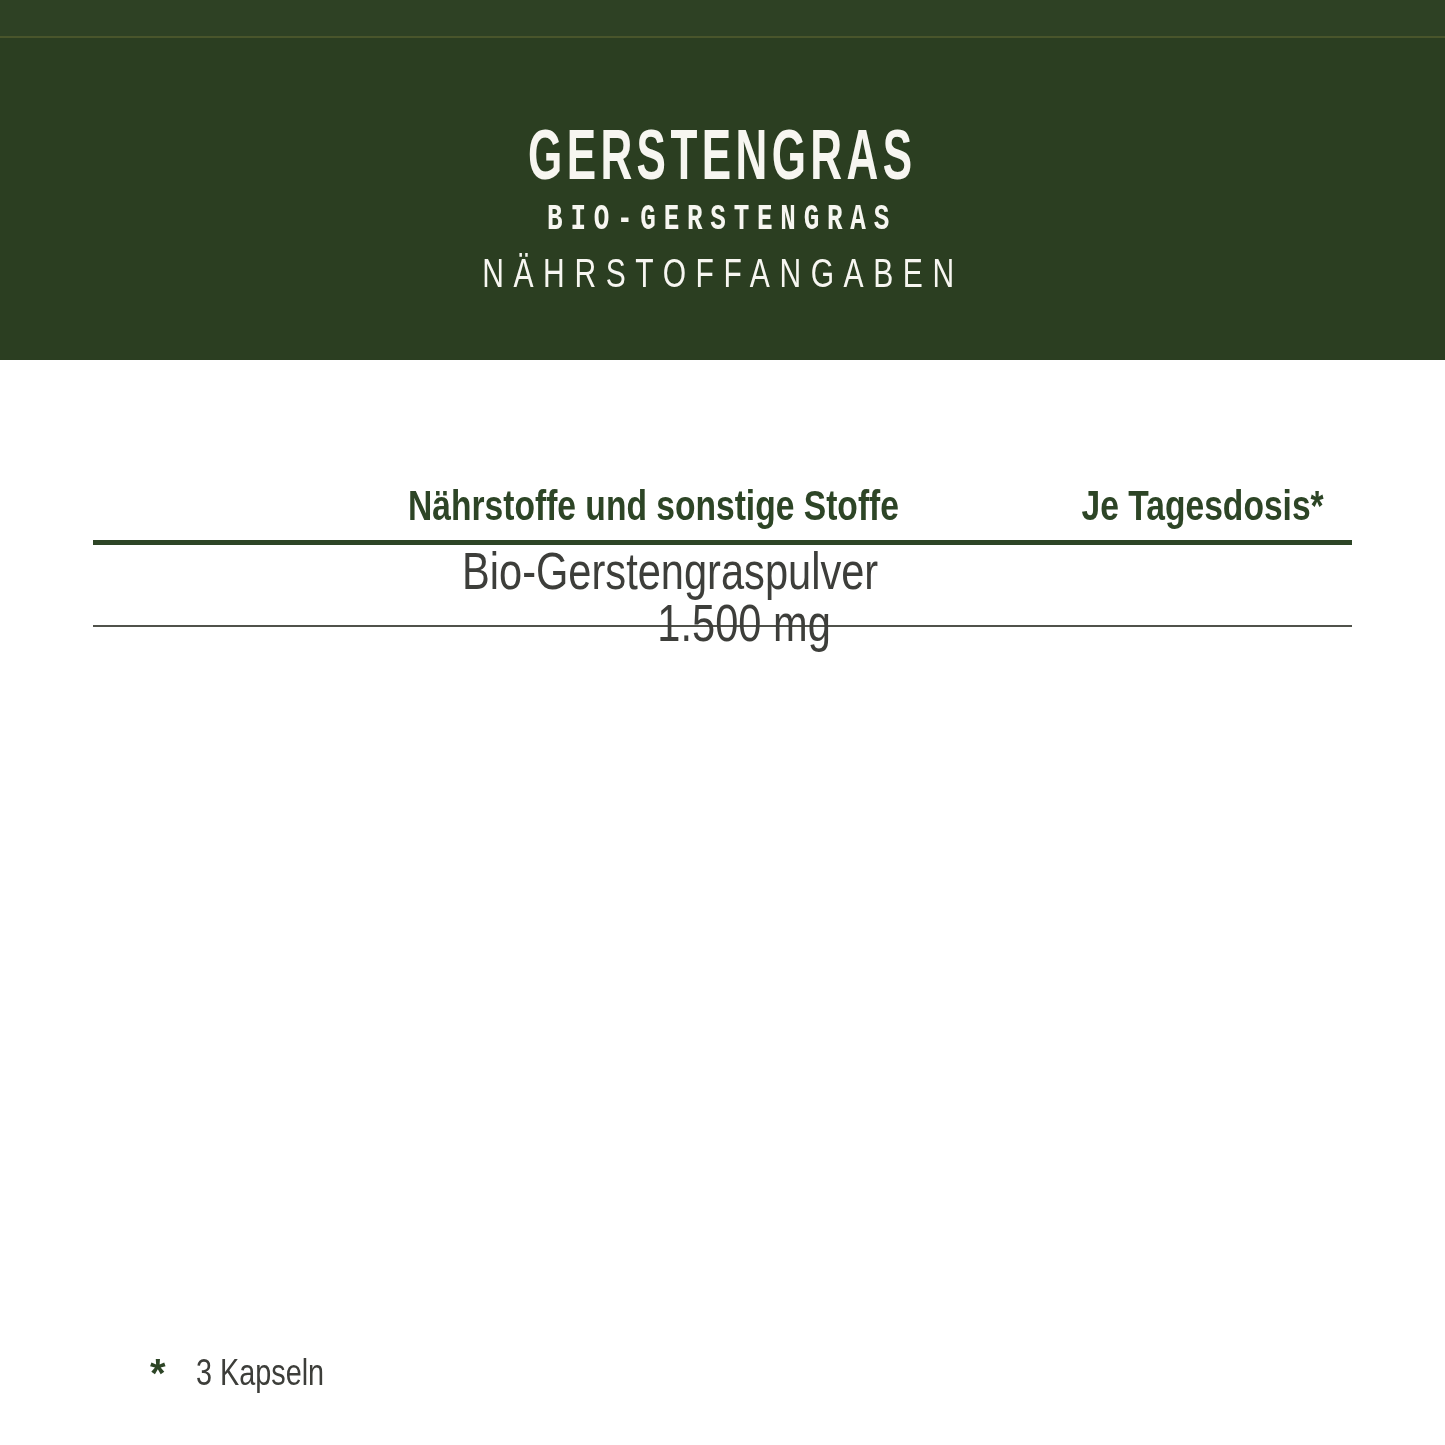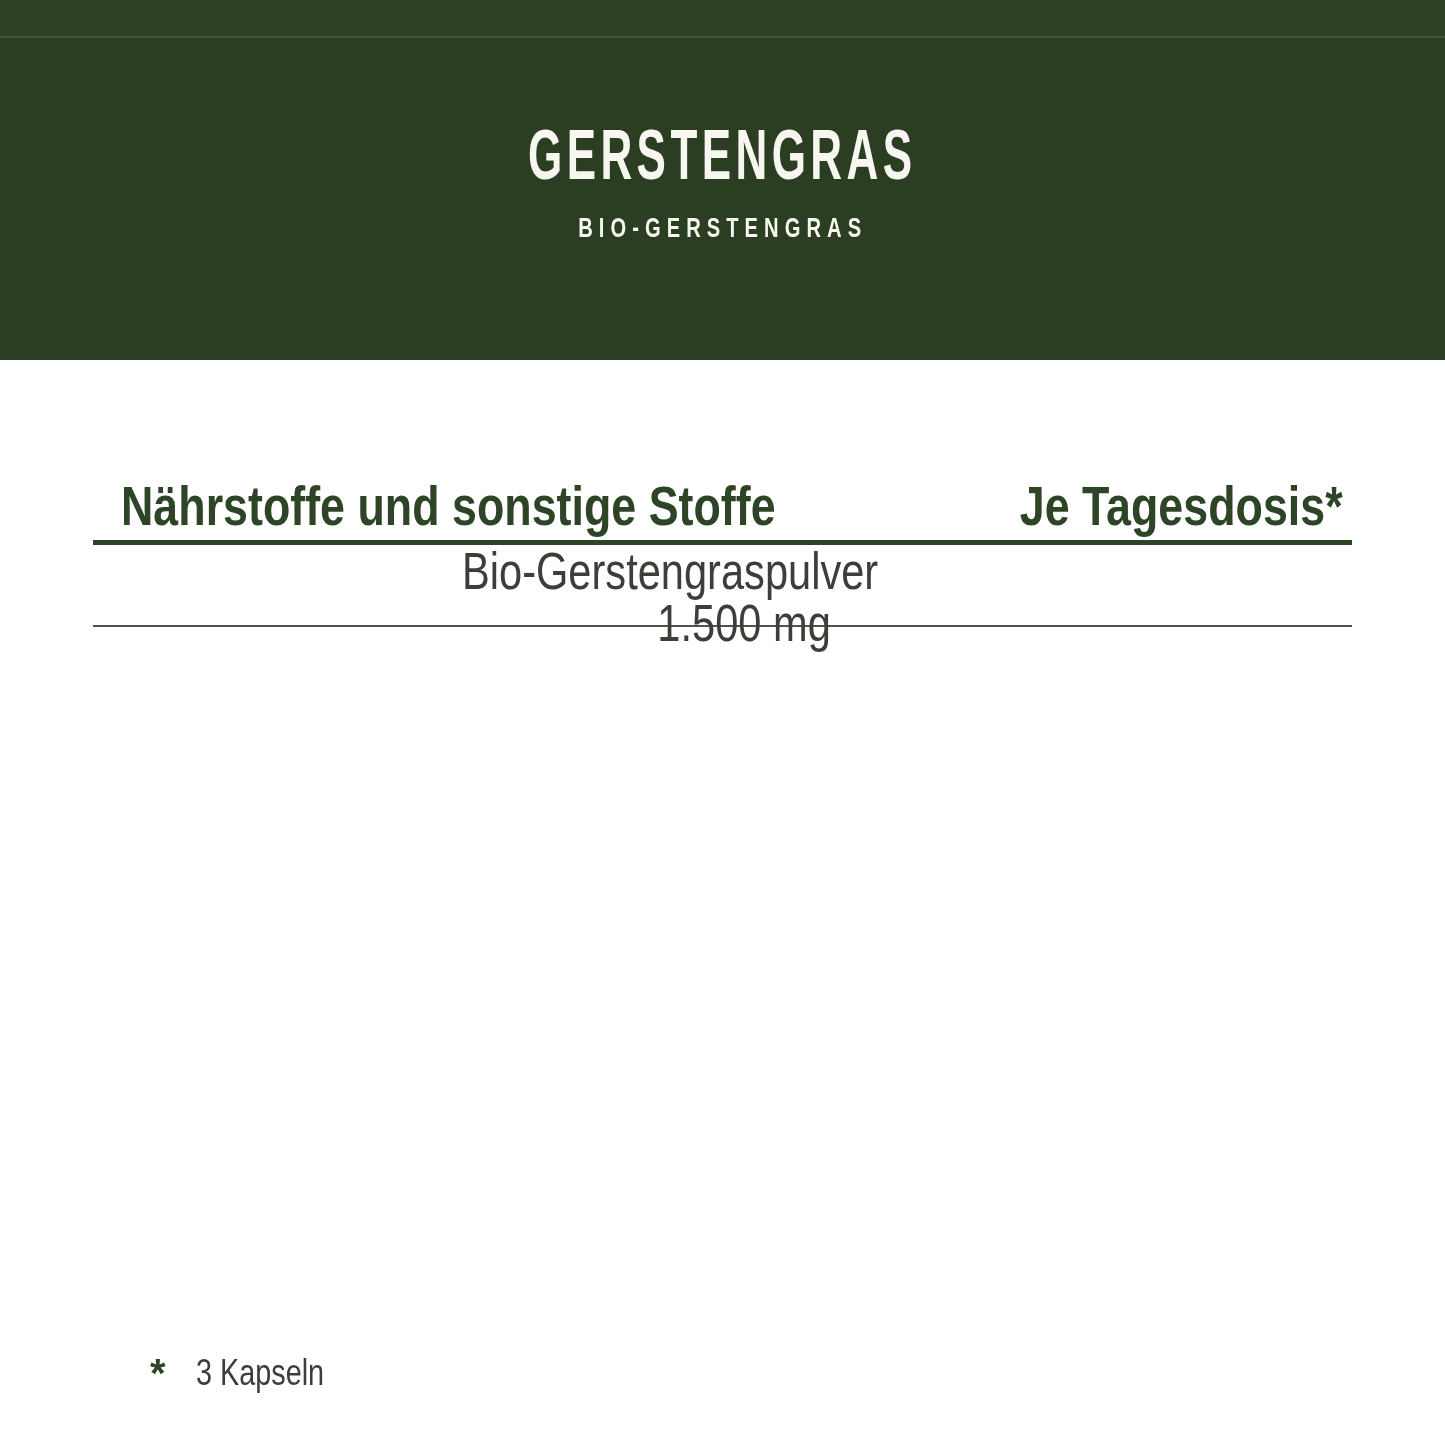--- a/index.html
+++ b/index.html
@@ -34,36 +34,36 @@
   }
   .hdr-line {
     position:absolute; left:0; width:100%;
     text-align:center;
     color:var(--header-text);
     white-space:nowrap;
   }
   .hdr-line > span { display:inline-block; white-space:nowrap; }
   .title-line { top:107px; font-size:71px; line-height:95px; font-weight:bold; }
   .title-line > span { letter-spacing:0.10em; transform:scaleX(0.62); transform-origin:center; }
-  .subtitle-line { top:208px; font-size:28px; line-height:40px; font-weight:bold; }
+  .subtitle-line { top:200px; font-size:36px; line-height:40px; font-weight:bold;font-family:Liberation Mono, monospace; }
   .subtitle-line > span { letter-spacing:0.30em; transform:scaleX(0.72); transform-origin:center; }
   .section-line { top:253px; font-size:40px; line-height:40px; font-weight:normal; }
   .section-line > span { letter-spacing:0.32em; transform:scaleX(0.75); transform-origin:center; }
 
   
   .table {
     position:absolute; left:93px; top:470px;
     width:1259px;
   }
   .t-head {
-    display:flex; justify-content:space-between; align-items:flex-end;
+    display:flex; justify-content:flex-end; align-items:flex-end;
     height:75px; padding:0 28px 8px 28px;
     border-bottom:5px solid var(--accent-green);
     color:var(--accent-green);
-    font-weight:bold; font-size:56px; line-height:52px;
+    font-weight:bold; font-size:42px; line-height:52px;
     white-space:nowrap;
   }
   .t-row {
     display:flex; justify-content:space-between; align-items:center;
     height:82px; padding:0 28px;
     border-bottom:2px solid var(--row-divider);
     color:var(--body-text);
     font-size:52px; line-height:52px;
     white-space:nowrap;
     flex-direction:column;
@@ -91,20 +91,23 @@
 <body>
 
 <div class="header">
   <div class="header-topstrip"></div>
   <div class="hdr-line title-line">
     <span>GERSTENGRAS</span>
   </div>
   <div class="hdr-line subtitle-line">
     <span>BIO-GERSTENGRAS</span>
   </div>
+  <div class="hdr-line section-line">
+    <span>NÄHRSTOFFANGABEN</span>
+  </div>
 </div>
 
 <div class="table">
   <div class="t-head">
     <span class="cell-l">Nährstoffe und sonstige Stoffe</span>
     <span class="cell-r">Je Tagesdosis*</span>
   </div>
   <div class="t-row">
     <span class="cell-l">Bio-Gerstengraspulver</span>
     <span class="cell-r">1.500 mg</span>

